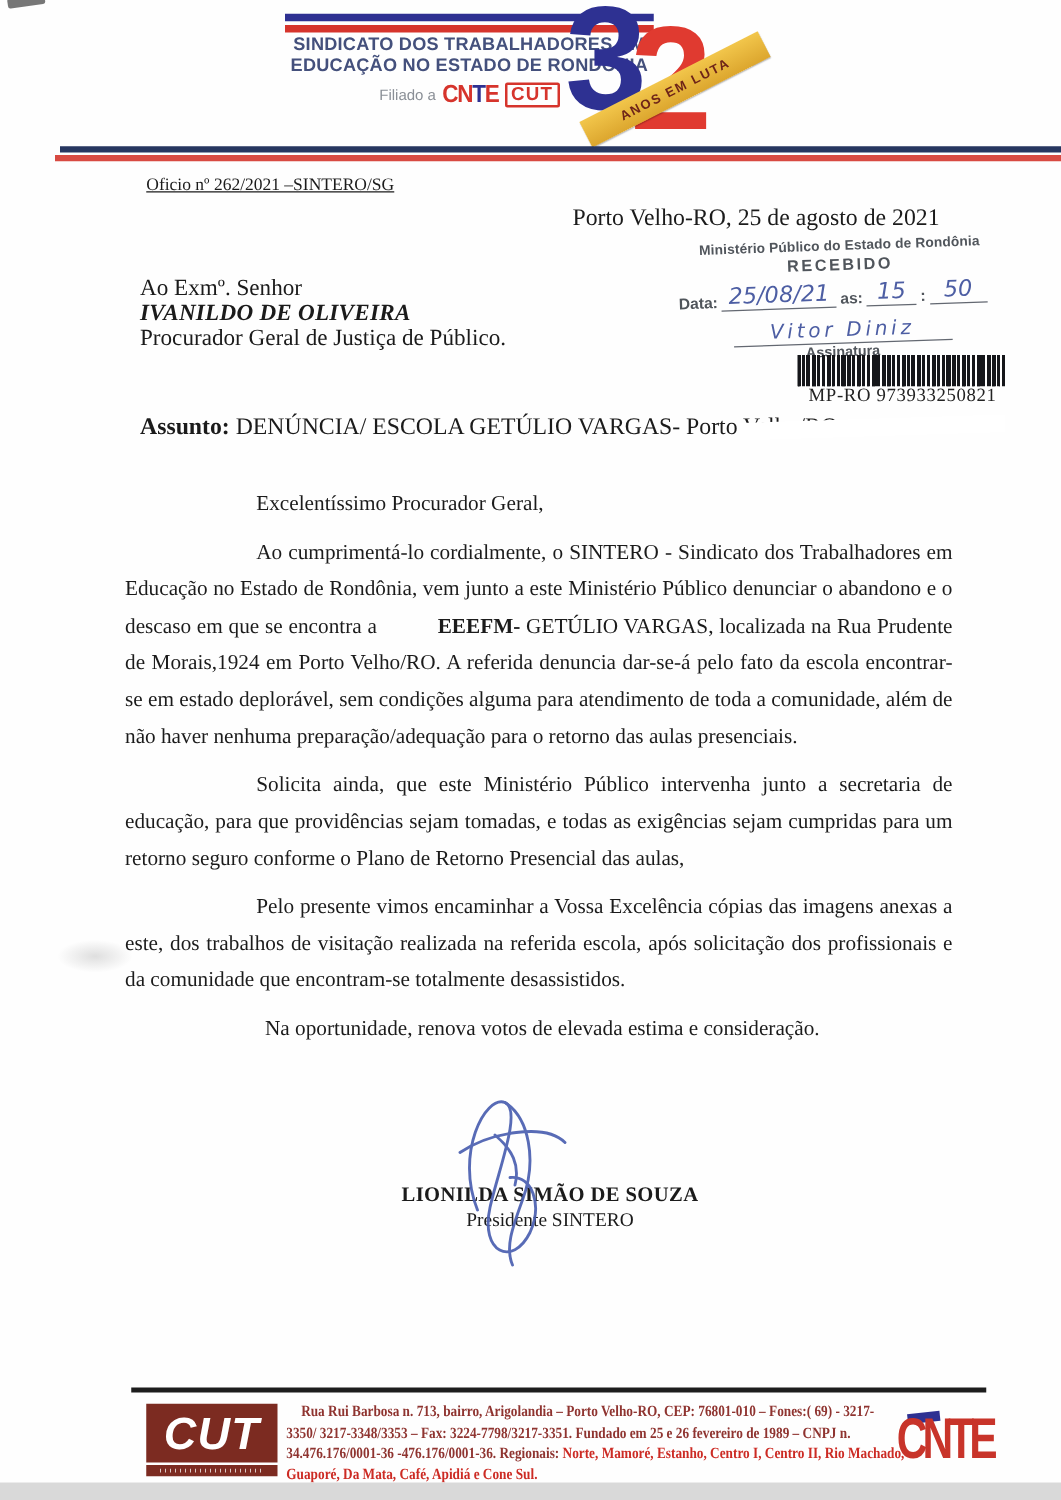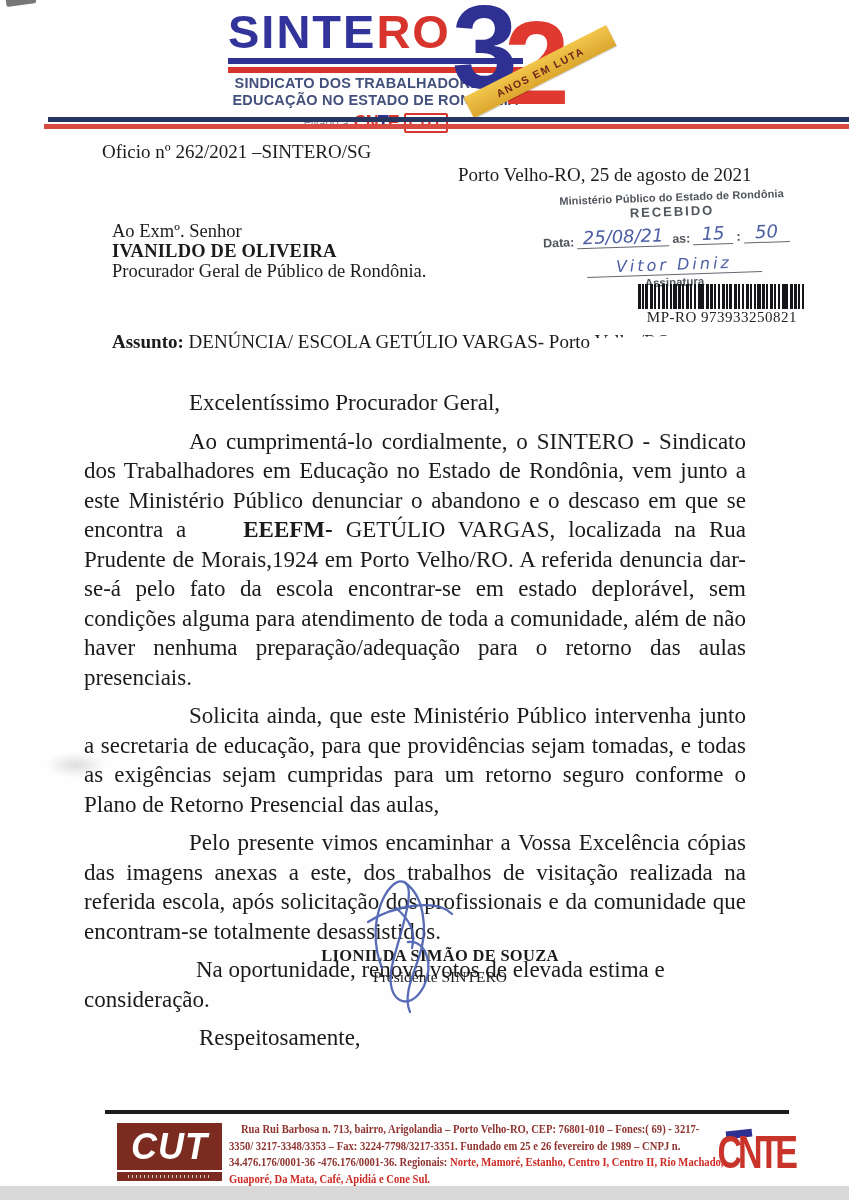--- a/index.html
+++ b/index.html
@@ -71,25 +71,25 @@
   }
   .ribbon span {
     font-family: "Liberation Sans", sans-serif; font-weight: 800;
     font-size: 10.5px; letter-spacing: 1.5px; color: #6e2418;
   }
 
   .head-rule-navy { position: absolute; left: 48px; top: 117px; width: 801px; height: 5px; background: #273660; }
   .head-rule-red  { position: absolute; left: 44px; top: 124px; width: 805px; height: 5px; background: #d84a42; }
 
   
-  .ref-line  { position: absolute; left: 102px; top: 141px; font-size: 19px; }
+  .ref-line  { position: absolute; left: 117px; top: 141px; font-size: 14px; text-decoration: underline; }
   .date-line { position: absolute; left: 458px; top: 164px; font-size: 19px; }
 
   .recipient { position: absolute; left: 112px; top: 221px; font-size: 18.5px; line-height: 20px; }
-  .recipient .r-bold { font-weight: 700; letter-spacing: .2px; }
+  .recipient .r-bold { font-weight: 700; letter-spacing: .2px; font-style: italic; }
   .recipient .r-italic { font-style: italic; }
 
   
   .stamp {
     position: absolute; left: 543px; top: 191px; width: 260px;
     transform: rotate(-2deg);
     font-family: "Liberation Sans", sans-serif; color: #474c53; opacity: .95;
   }
   .stamp-org { font-size: 11px; font-weight: 700; text-align: center; letter-spacing: .1px; }
   .stamp-received { font-size: 13px; font-weight: 800; text-align: center; letter-spacing: 2px; margin-top: 1px; }
@@ -130,22 +130,22 @@
     background-color: #fff;
     transform: rotate(-1.8deg);
     box-shadow: 0 0 0 2px #ffffff;
   }
 
   
   .subject { position: absolute; left: 112px; top: 331px; font-size: 19px; }
   .subject .s-label { font-weight: 700; }
 
   .body-text {
-    position: absolute; left: 84px; top: 388px; width: 662px;
-    font-size: 23px; line-height: 29.5px; text-align: justify;
+    position: absolute; left: 100px; top: 388px; width: 662px;
+    font-size: 17px; line-height: 29.5px; text-align: justify;
   }
   .body-text p { text-indent: 105px; margin-bottom: 9px; }
   .body-text .b { font-weight: 700; margin-left: 44px; }
   .body-text p.no-just { text-align: left; }
 
   
   .sig-svg { position: absolute; left: 346px; top: 868px; width: 124px; height: 148px; z-index: 3; }
   .signer { position: absolute; left: 310px; top: 946px; width: 260px; text-align: center; z-index: 2; }
   .signer-name { font-size: 16.5px; font-weight: 700; letter-spacing: .3px; }
   .signer-title { font-size: 15.5px; margin-top: 2px; }
@@ -192,21 +192,20 @@
   }
 </style>
 </head>
 <body>
 
 <div class="page">
 
   <div class="corner-mark"></div>
 
   <div class="logo-block">
-    <div class="wordmark"><span class="wm1">SINTE</span><span class="wm2">RO</span></div>
     <div class="wm-bar navy"></div>
     <div class="wm-bar red"></div>
     <div class="org-line">SINDICATO DOS TRABALHADORES EM</div>
     <div class="org-line" style="margin-top:0;">EDUCAÇÃO NO ESTADO DE RONDÔNIA</div>
     <div class="filiado-row">
       <span class="filiado-label">Filiado a</span>
       <span class="cnte-mini"><span>CN</span><span class="t-blue">T</span><span>E</span></span>
       <span class="cut-mini">CUT</span>
     </div>
   </div>
@@ -221,21 +220,21 @@
 
   <div class="head-rule-navy"></div>
   <div class="head-rule-red"></div>
 
   <div class="ref-line">Oficio nº 262/2021 –SINTERO/SG</div>
   <div class="date-line">Porto Velho-RO, 25 de agosto de 2021</div>
 
   <div class="recipient">
     <div>Ao Exmº. Senhor</div>
     <div class="r-bold">IVANILDO DE OLIVEIRA</div>
-    <div>Procurador Geral de Público de Rondônia.</div>
+    <div>Procurador Geral de Justiça de Público.</div>
   </div>
 
   <div class="stamp">
     <div class="stamp-org">Ministério Público do Estado de Rondônia</div>
     <div class="stamp-received">RECEBIDO</div>
     <div class="stamp-row1">
       <span class="stamp-label">Data:</span>
       <span class="u-line u-date"><span class="hand">25/08/21</span></span>
       <span class="stamp-label">as:</span>
       <span class="u-line u-hour"><span class="hand">15</span></span>
@@ -255,21 +254,20 @@
     <span class="s-label">Assunto:</span><span> DENÚNCIA/ ESCOLA GETÚLIO VARGAS- Porto Velho/RO</span>
   </div>
   <div class="barcode-strip"></div>
 
   <div class="body-text">
     <p class="no-just">Excelentíssimo Procurador Geral,</p>
     <p><span>Ao cumprimentá-lo cordialmente, o SINTERO - Sindicato dos Trabalhadores em Educação no Estado de Rondônia, vem junto a este Ministério Público denunciar o abandono e o descaso em que se encontra a </span><span class="b">EEEFM-</span><span> GETÚLIO VARGAS, localizada na Rua Prudente de Morais,1924 em Porto Velho/RO. A referida denuncia dar-se-á pelo fato da escola encontrar-se em estado deplorável, sem condições alguma para atendimento de toda a comunidade, além de não haver nenhuma preparação/adequação para o retorno das aulas presenciais.</span></p>
     <p>Solicita ainda, que este Ministério Público intervenha junto a secretaria de educação, para que providências sejam tomadas, e todas as exigências sejam cumpridas para um retorno seguro conforme o Plano de Retorno Presencial das aulas,</p>
     <p>Pelo presente vimos encaminhar a Vossa Excelência cópias das imagens anexas a este, dos trabalhos de visitação realizada na referida escola, após solicitação dos profissionais e da comunidade que encontram-se totalmente desassistidos.</p>
     <p class="no-just" style="text-indent:112px;">Na oportunidade, renova votos de elevada estima e consideração.</p>
-    <p class="no-just" style="text-indent:115px;">Respeitosamente,</p>
   </div>
 
   <svg class="sig-svg" viewBox="0 0 124 148">
     <g fill="none" stroke="#4a5fb0" stroke-width="2.3" stroke-linecap="round" opacity="0.92">
       <path d="M36,100 C18,55 42,8 58,14 C72,20 52,70 46,98 C38,134 64,146 78,118 C88,96 80,72 62,74"></path>
       <path d="M58,14 C77,26 84,60 72,92 C64,114 58,130 64,144"></path>
       <path d="M22,54 C46,38 90,30 106,46"></path>
       <path d="M50,40 C64,52 70,64 66,80"></path>
     </g>
   </svg>

